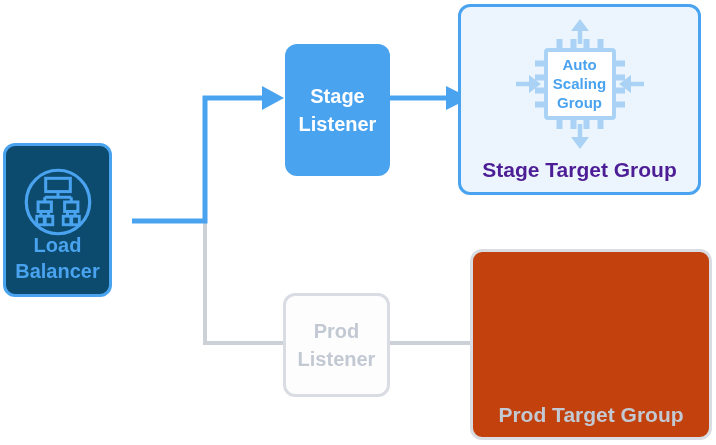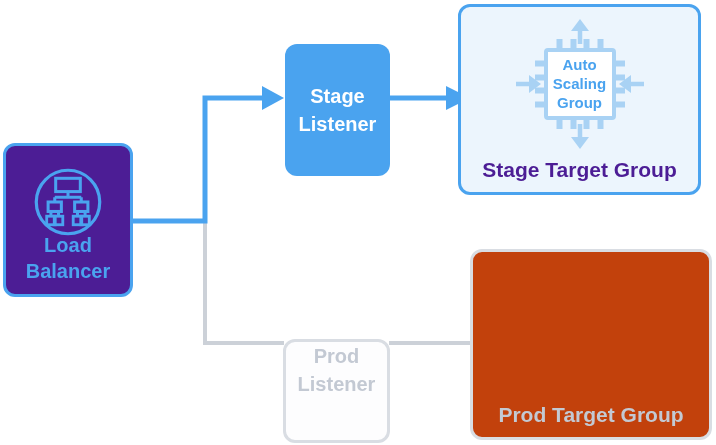--- a/index.html
+++ b/index.html
@@ -4,38 +4,38 @@
 <style>
   * { margin:0; padding:0; box-sizing:border-box; }
   html,body { background:#ffffff; }
   body { font-family:"Liberation Sans","DejaVu Sans",sans-serif; }
   .canvas{
     position:relative; width:716px; height:445px; background:#ffffff; overflow:hidden;
   }
   .connectors{ position:absolute; left:0; top:0; width:716px; height:445px; }
   .node{ position:absolute; border-radius:12px; }
   .node-lb{
-    left:3px; top:143px; width:130px; height:154px;
-    background:#4c1d95; border:3px solid #4aa3ef;
+    left:3px; top:143px; width:109px; height:154px;
+    background:#0c4a6e; border:3px solid #4aa3ef;
   }
   .lb-icon-wrap{ position:absolute; top:20px; left:50%; transform:translateX(-50%); }
   .lb-label{
     position:absolute; bottom:10px; left:0; width:100%;
     text-align:center; color:#4aa3ef; font-size:20px; font-weight:600; line-height:1.3;
   }
   .node-stage-listener{
     left:285px; top:44px; width:105px; height:132px;
     background:#4aa3ef; border:none;
     display:flex; align-items:center; justify-content:center;
   }
   .node-stage-listener .listener-label{ color:#ffffff; }
   .node-prod-listener{
     left:283px; top:293px; width:107px; height:104px;
     background:#fdfdfe; border:3px solid #d9dde3;
-    display:flex; justify-content:center;margin-top:46px;
+    display:flex; align-items:center; justify-content:center;
   }
   .node-prod-listener .listener-label{ color:#c3c9d3; }
   .listener-label{
     text-align:center; font-size:20px; font-weight:600; line-height:1.4; width:95px;
   }
   .node-stage-target{
     left:458px; top:4px; width:243px; height:191px;
     background:#ecf5fd; border:3px solid #4aa3ef;
   }
   .node-prod-target{

